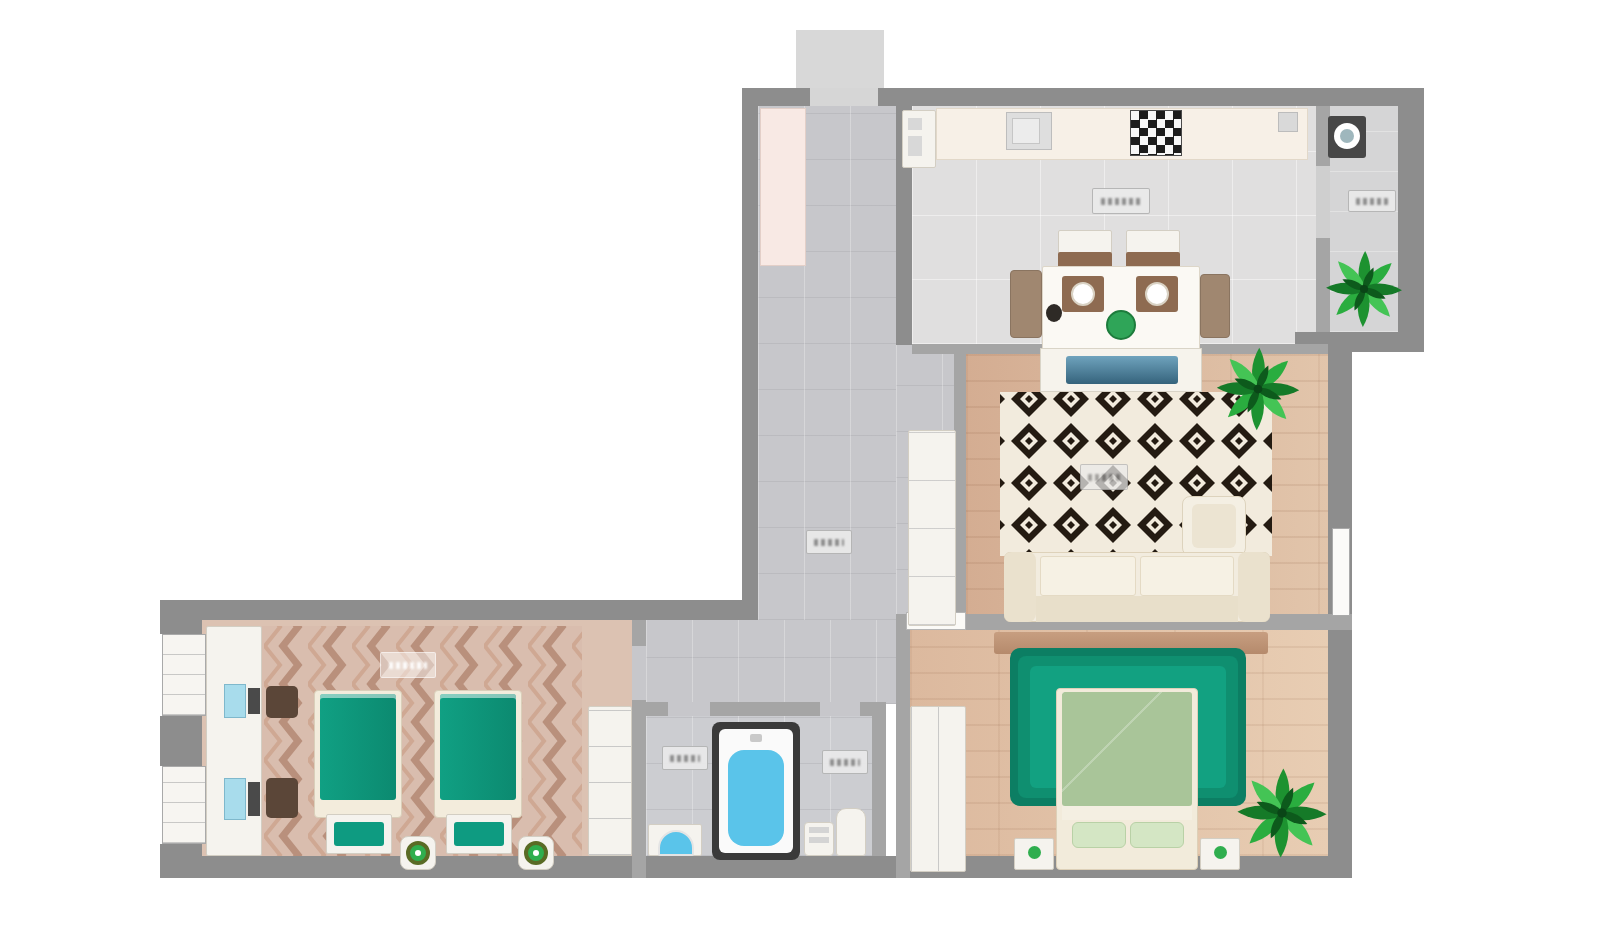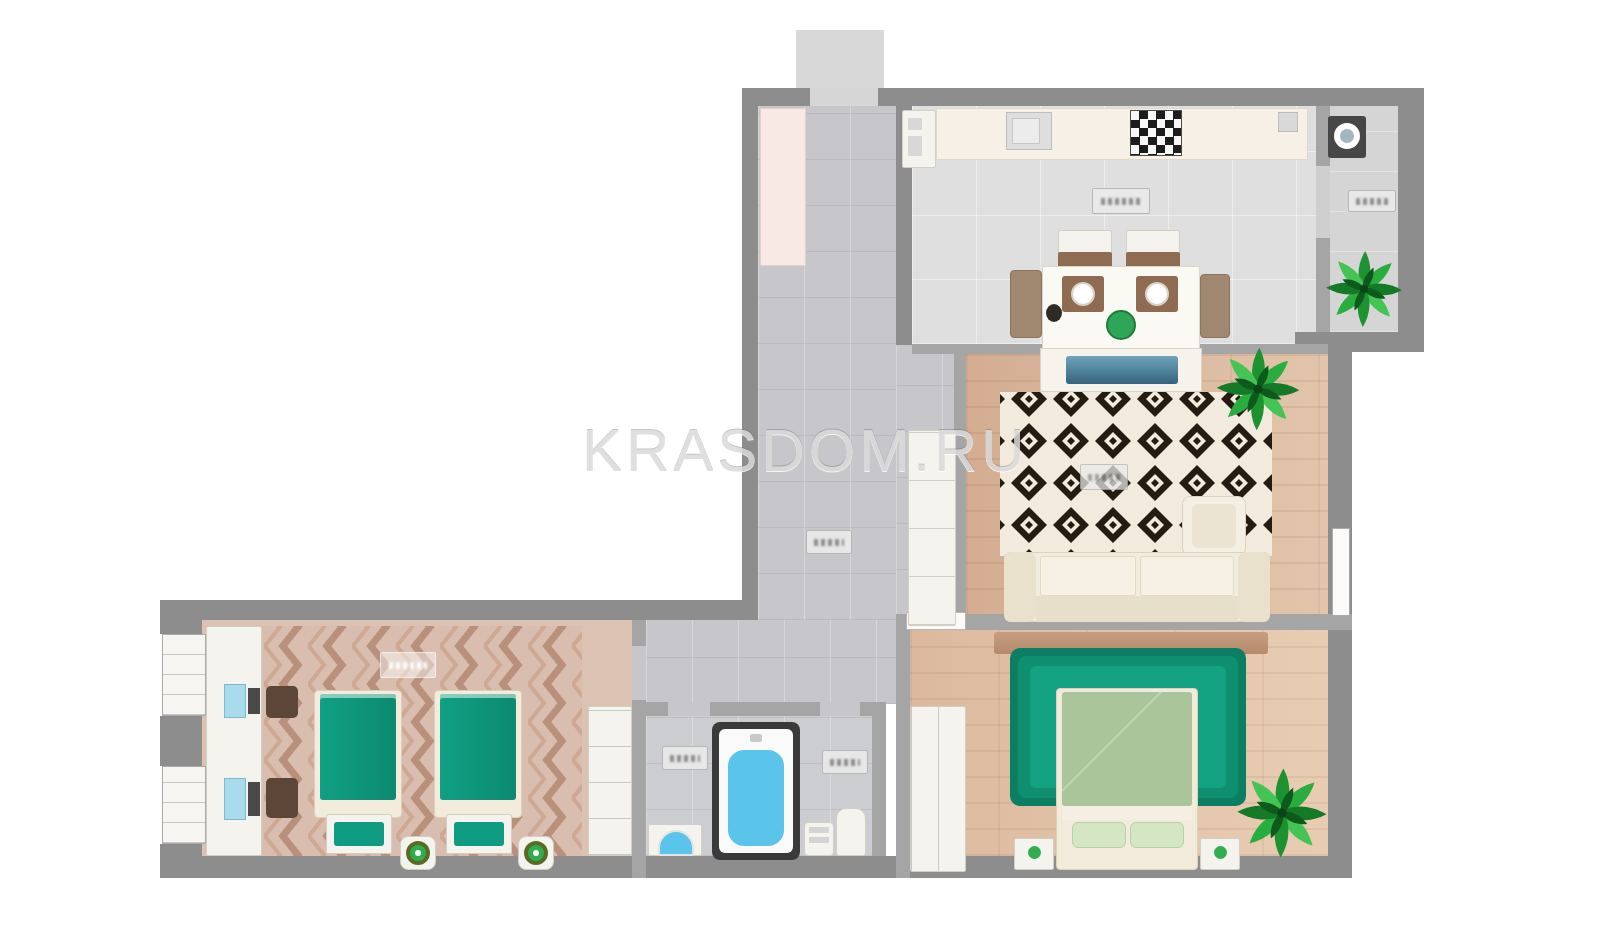--- a/index.html
+++ b/index.html
@@ -250,15 +250,14 @@
         <path d="M0 3 C6 -7 8 -20 1 -33 C-6 -21 -7 -8 0 3 Z" fill="#0d5a1c" transform="rotate(202) scale(.62)"></path>
         <path d="M0 3 C6 -7 8 -20 1 -33 C-6 -21 -7 -8 0 3 Z" fill="#0d5a1c" transform="rotate(292) scale(.62)"></path>
         <circle r="3.5" fill="#0a4517"></circle>
       </g>
     </defs>
     <use href="#plantDef" transform="translate(1364 289) scale(1.15)"></use>
     <use href="#plantDef" transform="translate(1258 389) scale(1.25)"></use>
     <use href="#plantDef" transform="translate(1282 813) scale(1.35)"></use>
   </svg>
 
-  <div class="abs z7 watermark" style="left:582px;top:416px;">KRASDOM.RU</div>
 
 </div>
 
 </body></html>

